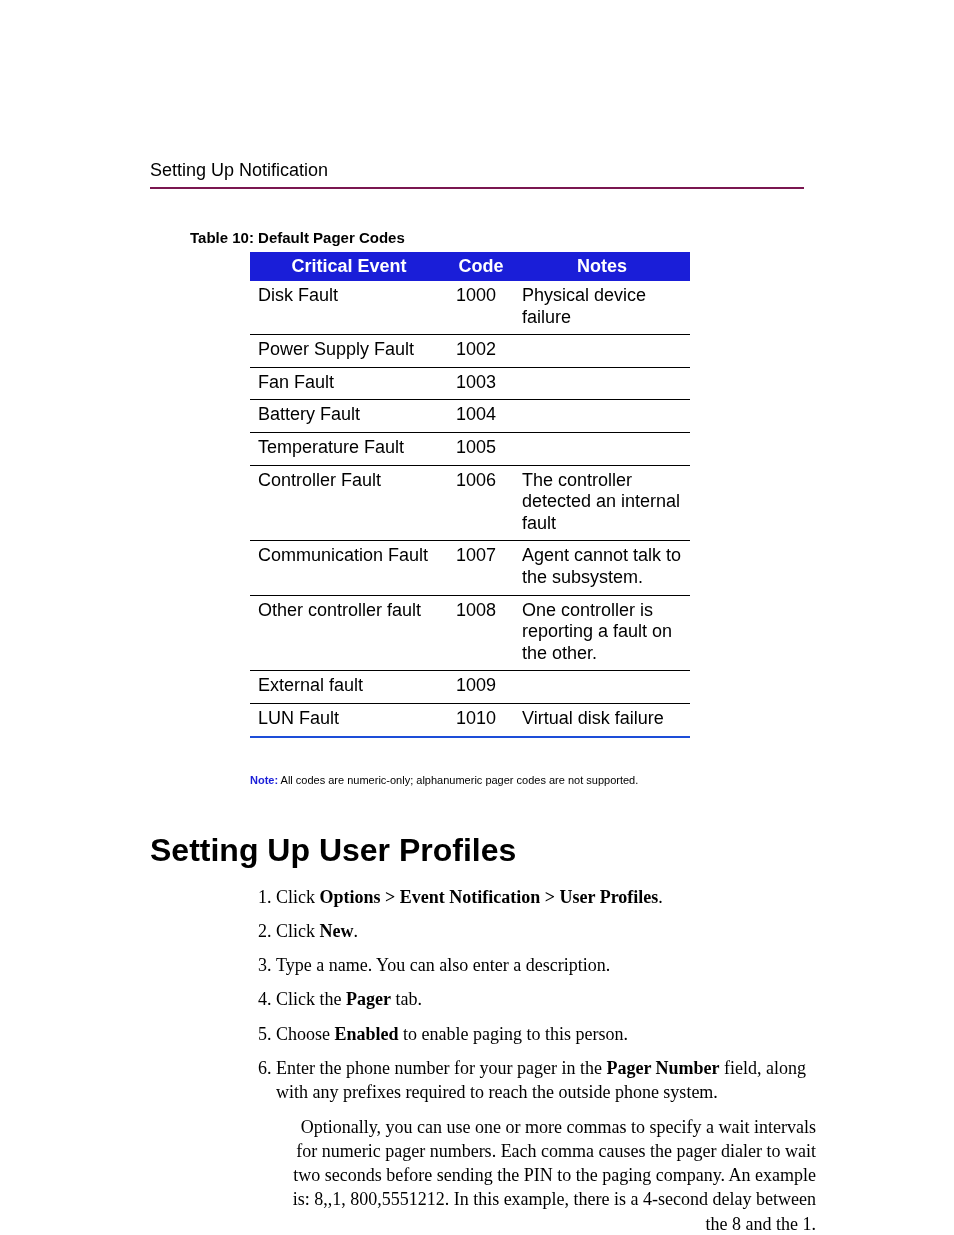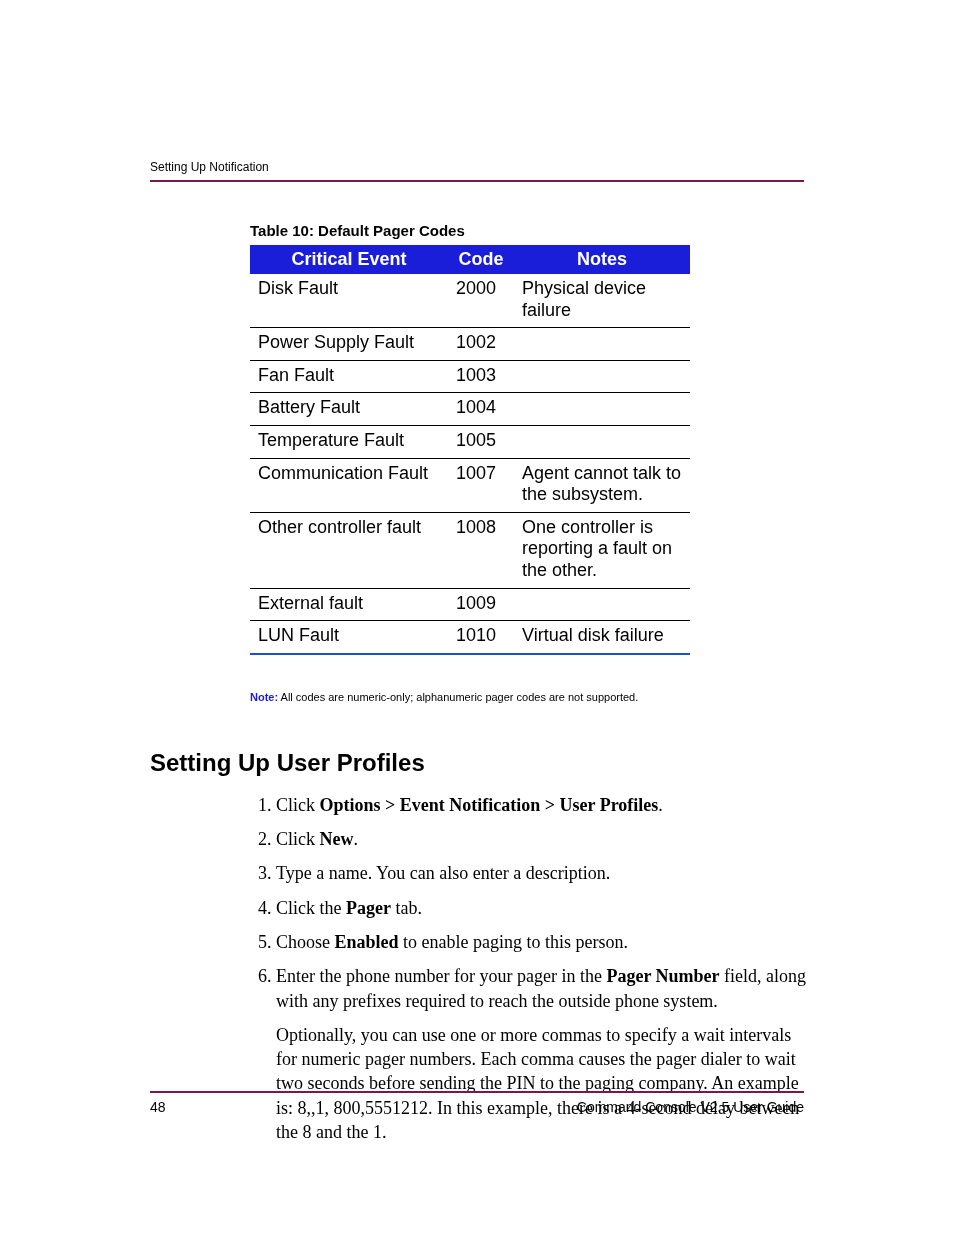--- a/index.html
+++ b/index.html
@@ -11,33 +11,33 @@
   }
   .page {
     width: 954px;
     height: 1235px;
     position: relative;
     box-sizing: border-box;
     padding: 160px 150px 0 150px;
   }
   .running-header {
     font-family: Arial, Helvetica, sans-serif;
-    font-size: 12px;
+    font-size: 18px;
     margin-bottom: 6px;
   }
   .purple-rule {
     height: 2px;
     background: #7a1650;
     margin-bottom: 40px;
   }
   .table-caption {
     font-family: Arial, Helvetica, sans-serif;
     font-weight: bold;
     font-size: 15px;
-    margin-left: 100px;
+    margin-left: 40px;
     margin-bottom: 6px;
   }
   table.codes {
     margin-left: 100px;
     border-collapse: collapse;
     width: 440px;
     font-family: Arial, Helvetica, sans-serif;
     font-size: 18px;
   }
   table.codes thead th {
@@ -72,36 +72,37 @@
     font-family: Arial, Helvetica, sans-serif;
     font-size: 11px;
   }
   .note-block .note-label {
     font-weight: bold;
     color: #1a1ed8;
   }
   h2.section {
     font-family: Arial, Helvetica, sans-serif;
     font-weight: bold;
-    font-size: 24px;
+    font-size: 32px;
     margin: 46px 0 16px 0;
   }
   ol.steps {
     margin: 0 0 0 100px;
     padding-left: 26px;
     font-family: "Times New Roman", Times, serif;
     font-size: 18px;
     width: 540px;
   }
   ol.steps li {
     margin-bottom: 10px;
     line-height: 1.35;
   }
   ol.steps li p {
     margin: 10px 0 0 0;
+    text-align: right;
   }
   .b { font-weight: bold; }
   .footer {
     position: absolute;
     left: 150px;
     right: 150px;
     bottom: 120px;
   }
   .footer-rule {
     height: 2px;
@@ -134,21 +135,21 @@
     <thead>
       <tr>
         <th>Critical Event</th>
         <th>Code</th>
         <th>Notes</th>
       </tr>
     </thead>
     <tbody>
       <tr>
         <td>Disk Fault</td>
-        <td>2000</td>
+        <td>1000</td>
         <td>Physical device failure</td>
       </tr>
       <tr>
         <td>Power Supply Fault</td>
         <td>1002</td>
         <td></td>
       </tr>
       <tr>
         <td>Fan Fault</td>
         <td>1003</td>
@@ -156,20 +157,25 @@
       </tr>
       <tr>
         <td>Battery Fault</td>
         <td>1004</td>
         <td></td>
       </tr>
       <tr>
         <td>Temperature Fault</td>
         <td>1005</td>
         <td></td>
+      </tr>
+      <tr>
+        <td>Controller Fault</td>
+        <td>1006</td>
+        <td>The controller detected an internal fault</td>
       </tr>
       <tr>
         <td>Communication Fault</td>
         <td>1007</td>
         <td>Agent cannot talk to the subsystem.</td>
       </tr>
       <tr>
         <td>Other controller fault</td>
         <td>1008</td>
         <td>One controller is reporting a fault on the other.</td>
@@ -209,21 +215,14 @@
     </li>
     <li>
       <span>Choose </span><span class="b">Enabled</span><span> to enable paging to this person.</span>
     </li>
     <li>
       <span>Enter the phone number for your pager in the </span><span class="b">Pager Number</span><span> field, along with any prefixes required to reach the outside phone system.</span>
       <p>Optionally, you can use one or more commas to specify a wait intervals for numeric pager numbers. Each comma causes the pager dialer to wait two seconds before sending the PIN to the paging company. An example is: 8,,1, 800,5551212. In this example, there is a 4-second delay between the 8 and the 1.</p>
     </li>
   </ol>
 
-  <div class="footer">
-    <div class="footer-rule"></div>
-    <div class="footer-row">
-      <span>48</span>
-      <span>Command Console V2.5 User Guide</span>
-    </div>
-  </div>
 
 </div>
 
 </body></html>

